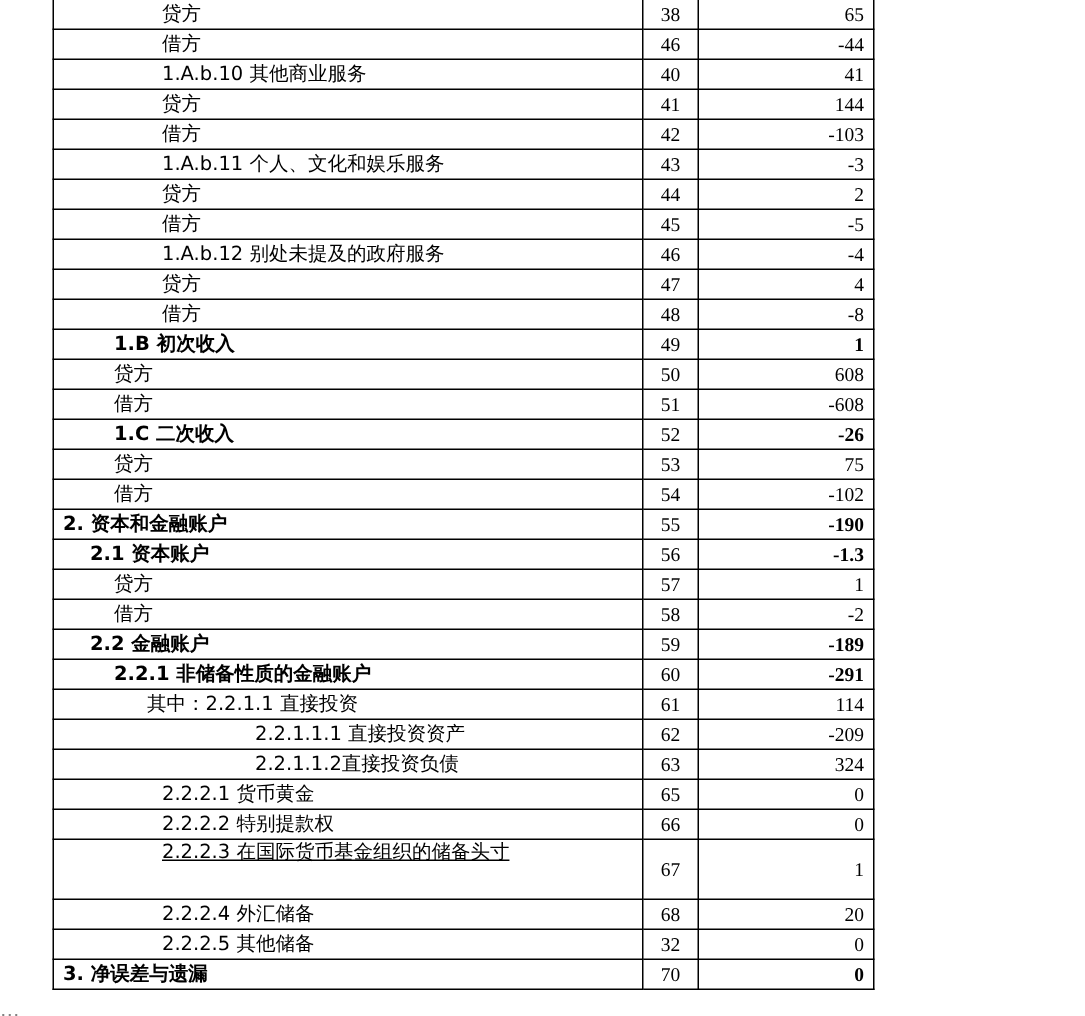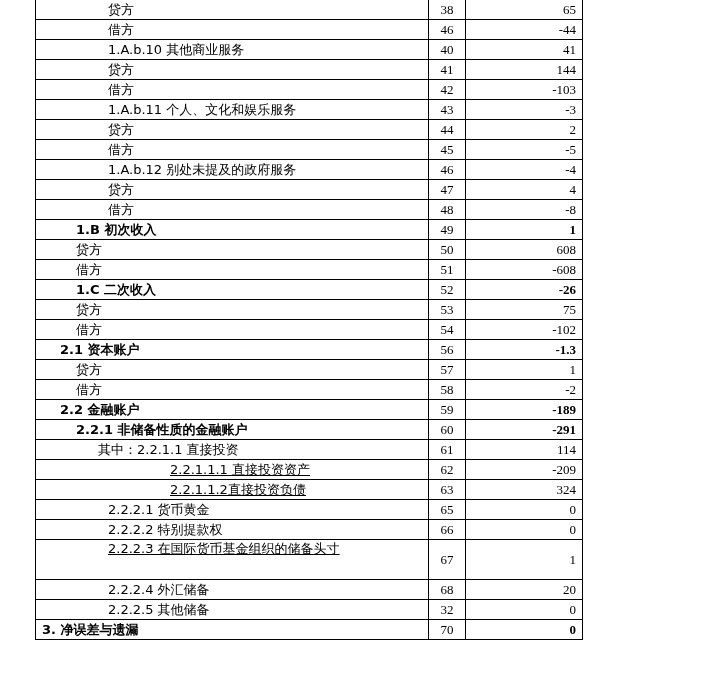--- a/index.html
+++ b/index.html
@@ -13,21 +13,21 @@
   td.label { width: 320px; }
   td.line { width: 36px; text-align: center; font-family: Liberation Serif, serif; font-size: 14px; }
   td.val { text-align: right; padding-right: 6px !important; font-family: "Liberation Serif", serif; font-size: 14px; }
   tr.bold td.label, tr.bold td.val { font-weight: bold; }
   tr.tall td.label { white-space: normal; line-height: 18px; vertical-align: top; }
   .i0 { padding-left: 6px !important; }
   .i1 { padding-left: 24px !important; }
   .i2 { padding-left: 40px !important; margin-top: 28px; }
   .i3 { padding-left: 62px !important; }
   .i4 { padding-left: 72px !important; }
-  .i5 { padding-left: 134px !important; text-decoration: underline; }
+  .i5 { padding-left: 134px !important; }
   .footer-note { position: absolute; left: 0; top: 668px; font-size: 13px; color: #000;
                  white-space: nowrap; line-height: 13px; }
 </style>
 </head>
 <body>
 
 <table class="bop">
   <tbody id="bop-body">
       <tr>
         <td class="label i4">贷方</td>
@@ -108,20 +108,25 @@
         <td class="label i2">贷方</td>
         <td class="line">53</td>
         <td class="val">75</td>
       </tr>
       <tr>
         <td class="label i2">借方</td>
         <td class="line">54</td>
         <td class="val">-102</td>
       </tr>
       <tr class="bold">
+        <td class="label i0">2. 资本和金融账户</td>
+        <td class="line">55</td>
+        <td class="val">-190</td>
+      </tr>
+      <tr class="bold">
         <td class="label i1">2.1 资本账户</td>
         <td class="line">56</td>
         <td class="val">-1.3</td>
       </tr>
       <tr>
         <td class="label i2">贷方</td>
         <td class="line">57</td>
         <td class="val">1</td>
       </tr>
       <tr>

